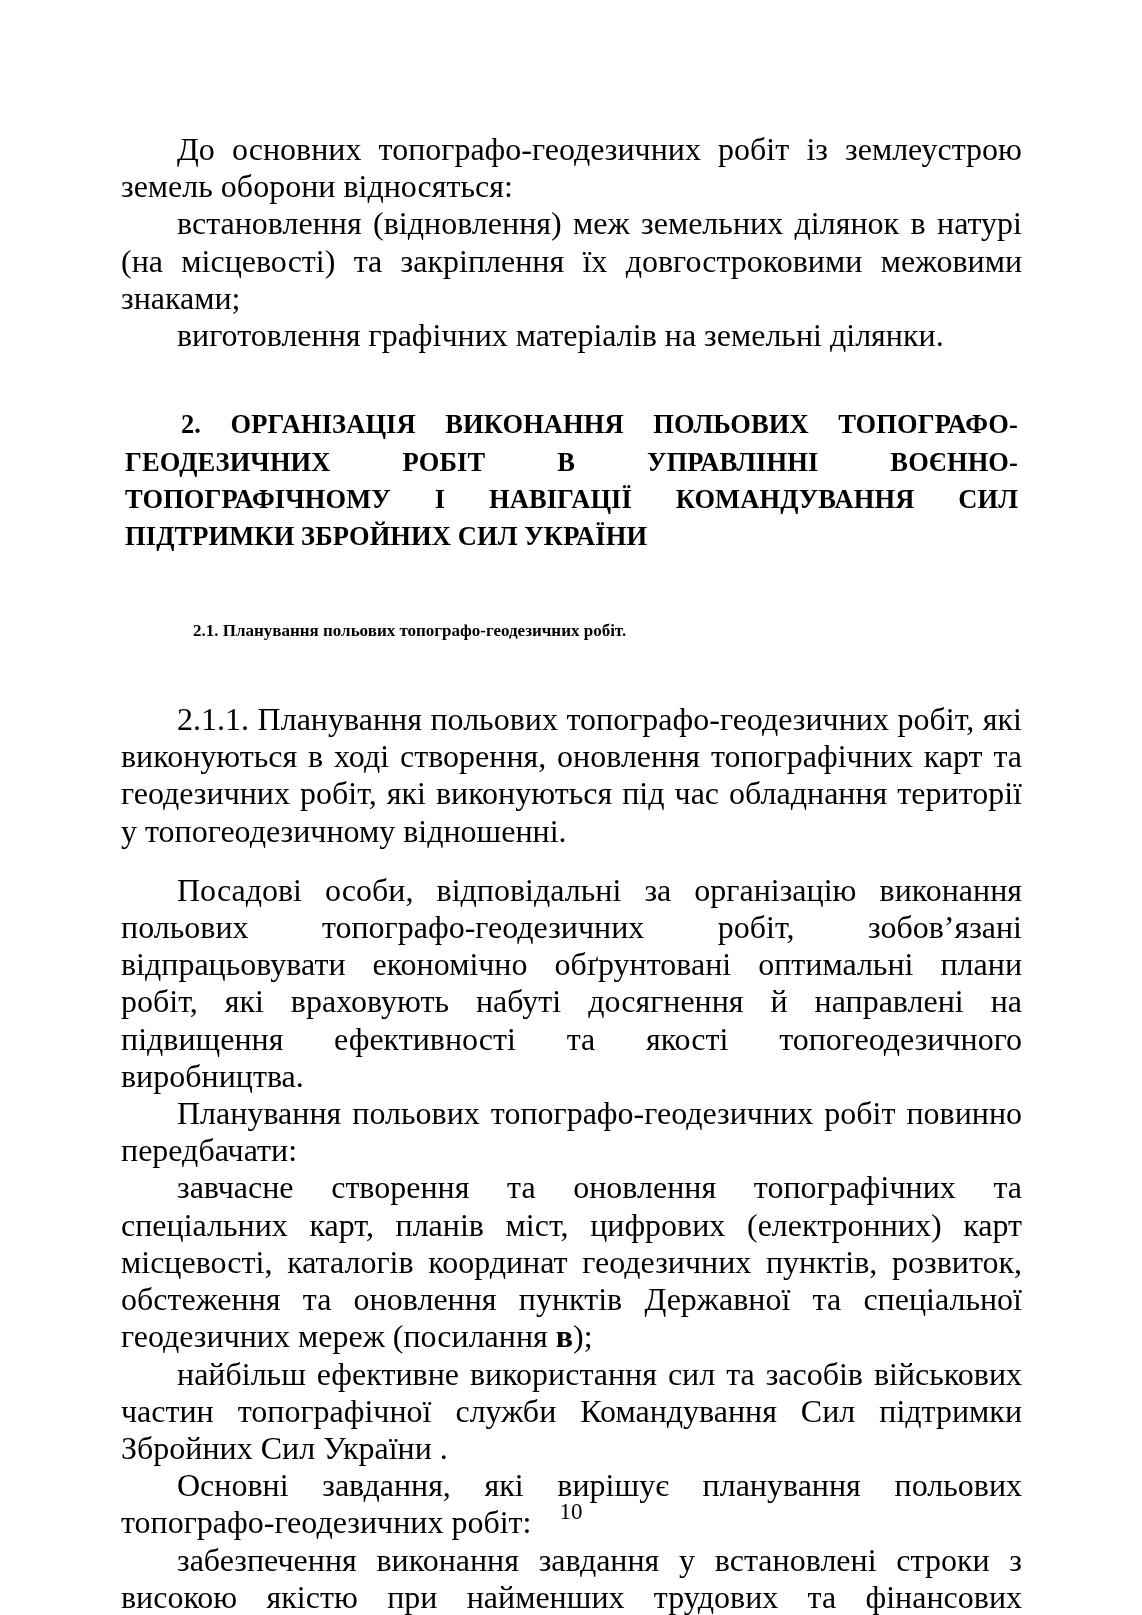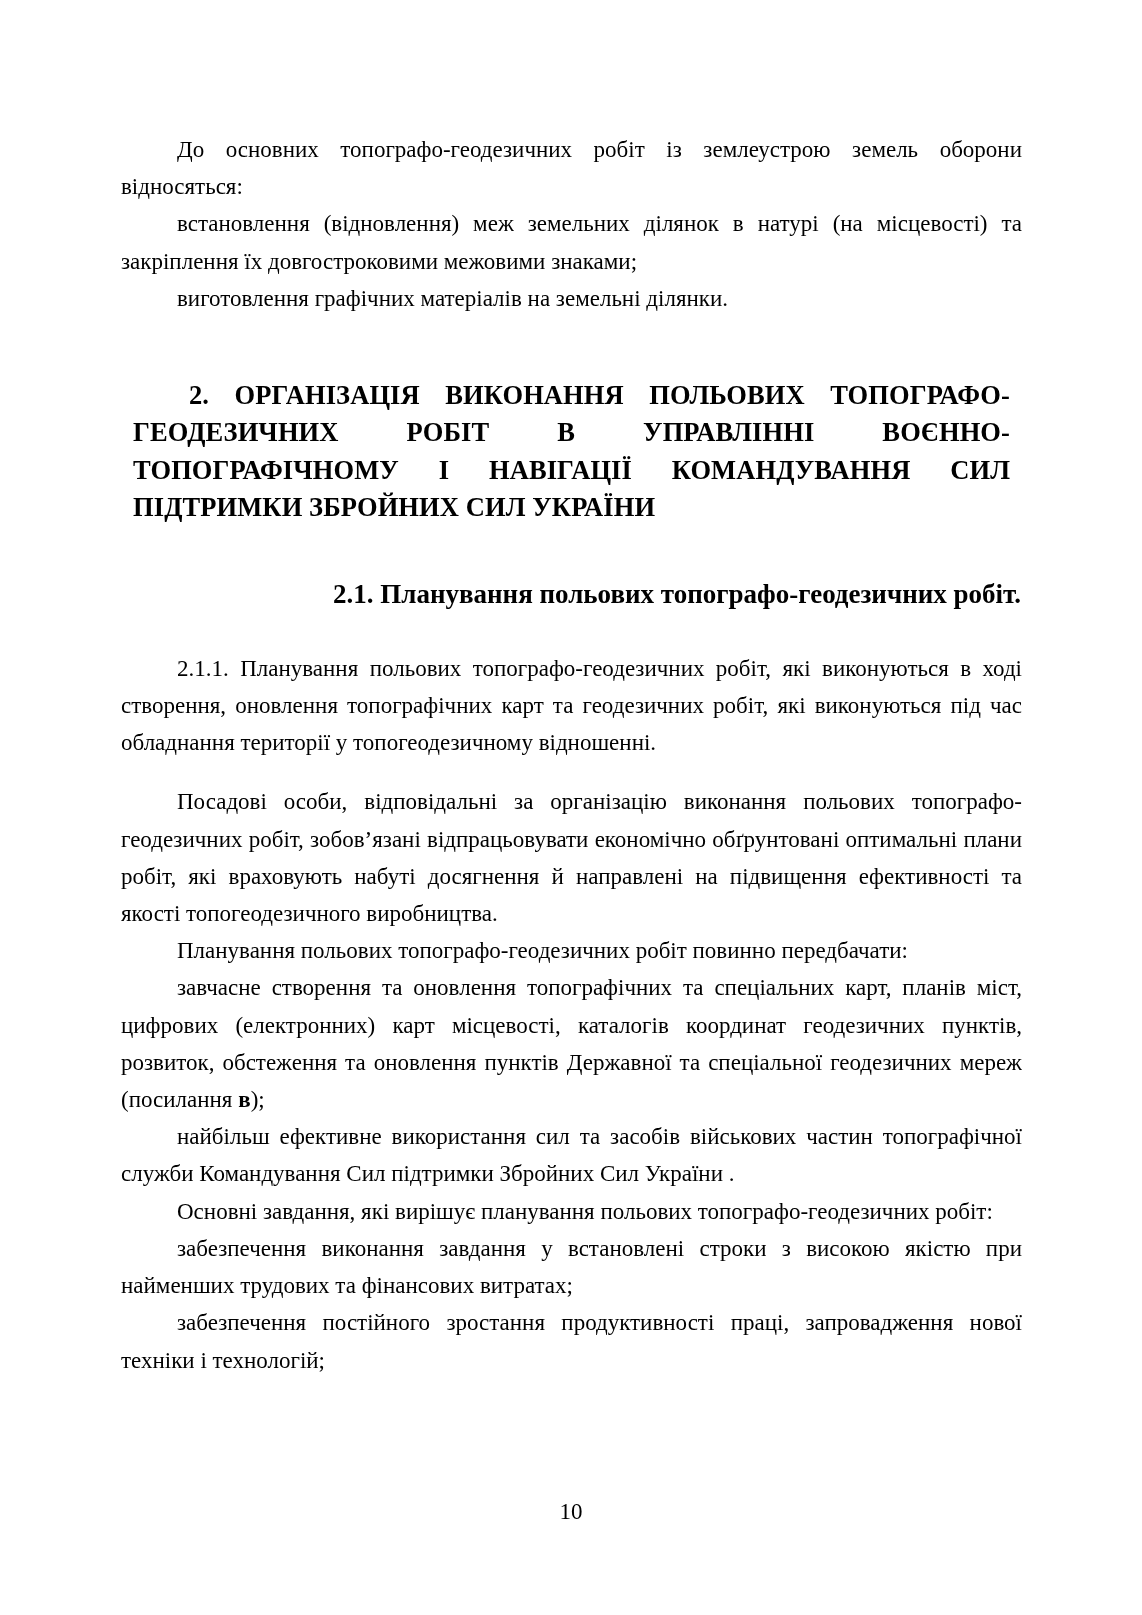--- a/index.html
+++ b/index.html
@@ -21,49 +21,49 @@
     overflow: hidden;
   }
   .content {
     position: absolute;
     left: 121px;
     top: 131px;
     width: 901px;       
   }
   p {
     margin: 0;
-    font-size: 23px;
+    font-size: 32px;
     line-height: 37.2px;
     text-align: justify;
     text-justify: inter-word;
     hyphens: none;
   }
   p.body-para {
     text-indent: 56px;
   }
   .spacer-lg { height: 48px; }
   .spacer-md { height: 36px; }
   .spacer-sm { height: 22px; }
 
   h2.section-heading {
-    margin: 12px;
+    margin: 4px;
     font-size: 26.5px;
     line-height: 37.4px;
     font-weight: bold;
     text-align: justify;
     text-justify: inter-word;
     text-indent: 56px;
     letter-spacing: 0.1px;
   }
   h3.subsection-heading {
-    margin: 1px;
-    font-size: 27px;
+    margin: 16px;
+    font-size: 17px;
     line-height: 37.2px;
     font-weight: bold;
-    text-align: right;
+    text-align: left;
     text-indent: 56px;
   }
   .bold-inline { font-weight: bold; }
 
   .page-number {
     position: absolute;
     left: 0;
     right: 0;
     top: 1496px;
     text-align: center;

